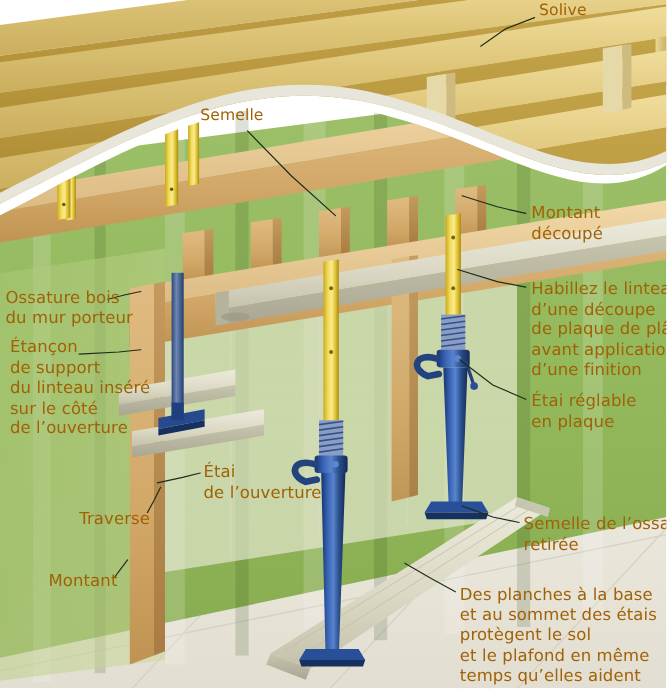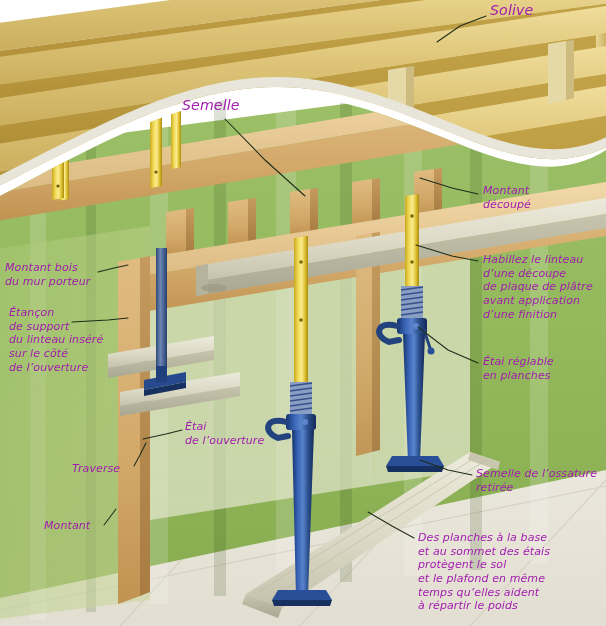--- a/index.html
+++ b/index.html
@@ -11,28 +11,27 @@
     width:606px;height:626px;
     overflow:hidden;
     background:#ffffff;
   }
   #scene svg.layer{position:absolute;top:0;left:0;width:606px;height:626px;}
 
   
   .ann{
     position:absolute;
     font-family:"DejaVu Sans","Liberation Sans",sans-serif;
-    font-style:italic;
     font-size:13.3px;
     line-height:1.24;
-    color:#a21caf;
+    color:#a16207;
     white-space:pre;
     letter-spacing:.1px;
   }
-  .ann.sz-m{font-size:11px;}
+  .ann.sz-m{font-size:15px;}
   .ann.sz-l{font-size:14.2px;}
 </style>
 </head>
 <body>
 
 <div id="scene">
 
   <svg class="layer" viewBox="0 0 606 626">
     <defs>
 
@@ -393,22 +392,22 @@
   <div class="ann sz-l" style="left: 490px; top: 2px;">Solive</div>
   <div class="ann sz-l" style="left: 182px; top: 97px;">Semelle</div>
   <div class="ann sz-m" style="left: 483px; top: 184px;">Montant
 découpé</div>
   <div class="ann sz-m" style="left: 483px; top: 253px;">Habillez le linteau
 d’une découpe
 de plaque de plâtre
 avant application
 d’une finition</div>
   <div class="ann sz-m" style="left: 483px; top: 355px;">Étai réglable
-en planches</div>
-  <div class="ann sz-m" style="left: 5px; top: 261px;">Montant bois
+en plaque</div>
+  <div class="ann sz-m" style="left: 5px; top: 261px;">Ossature bois
 du mur porteur</div>
   <div class="ann sz-m" style="left: 9px; top: 306px;">Étançon
 de support
 du linteau inséré
 sur le côté
 de l’ouverture</div>
   <div class="ann sz-m" style="left: 185px; top: 420px;">Étai
 de l’ouverture</div>
   <div class="ann sz-m" style="left: 72px; top: 462px; text-align: right;">Traverse</div>
   <div class="ann sz-m" style="left: 44px; top: 519px;">Montant</div>

